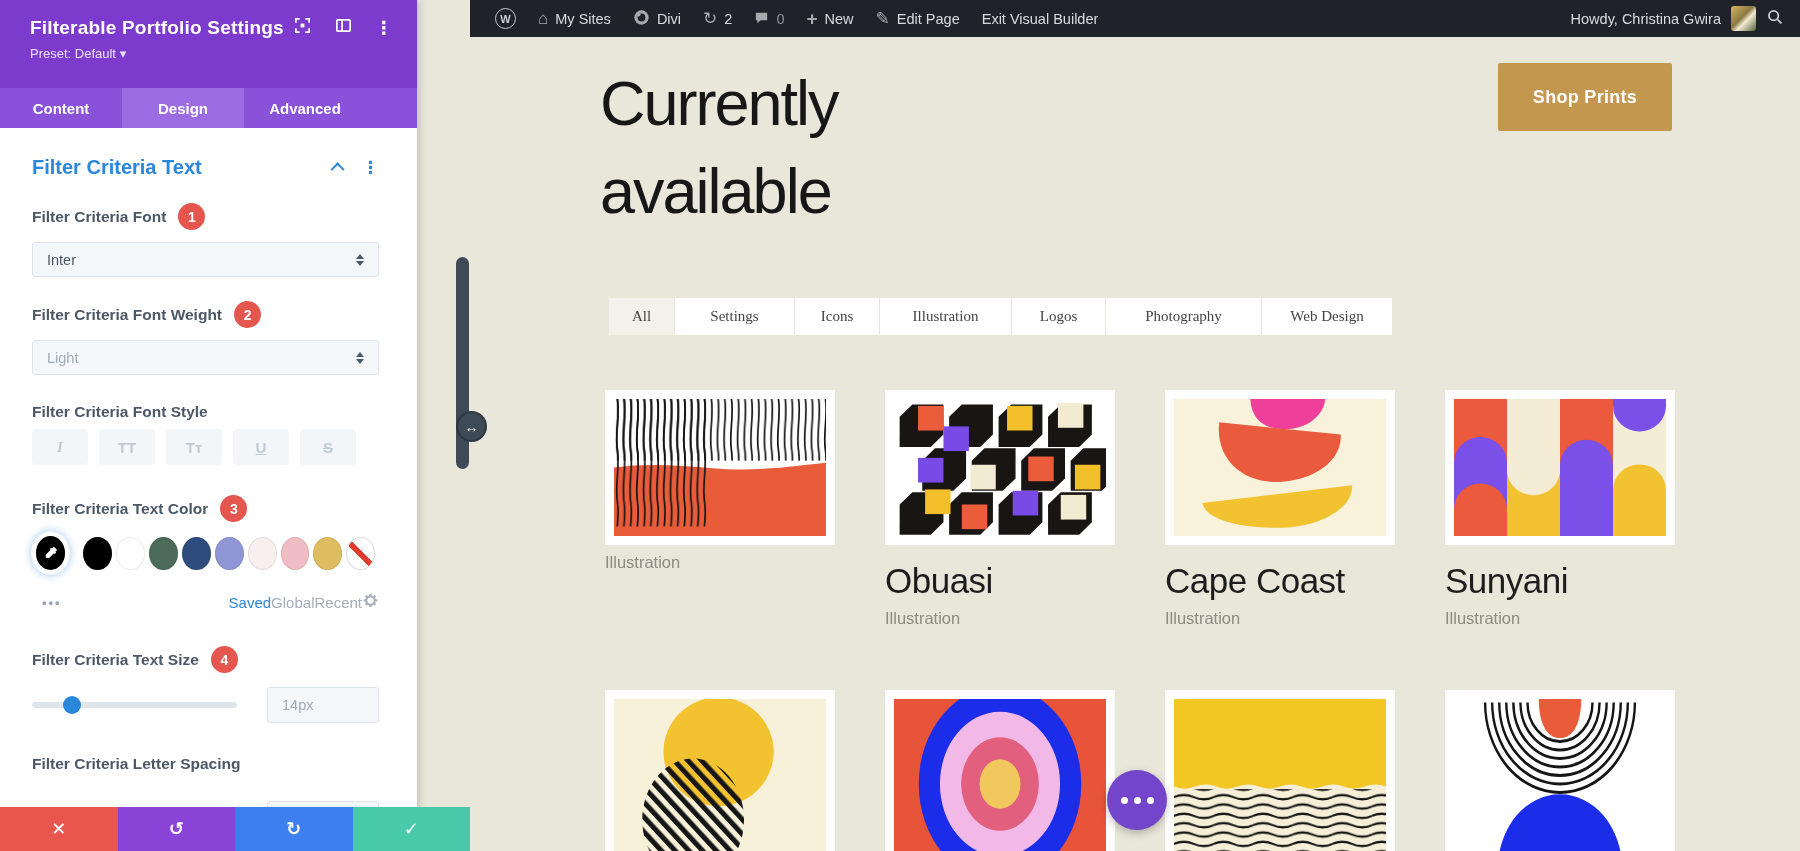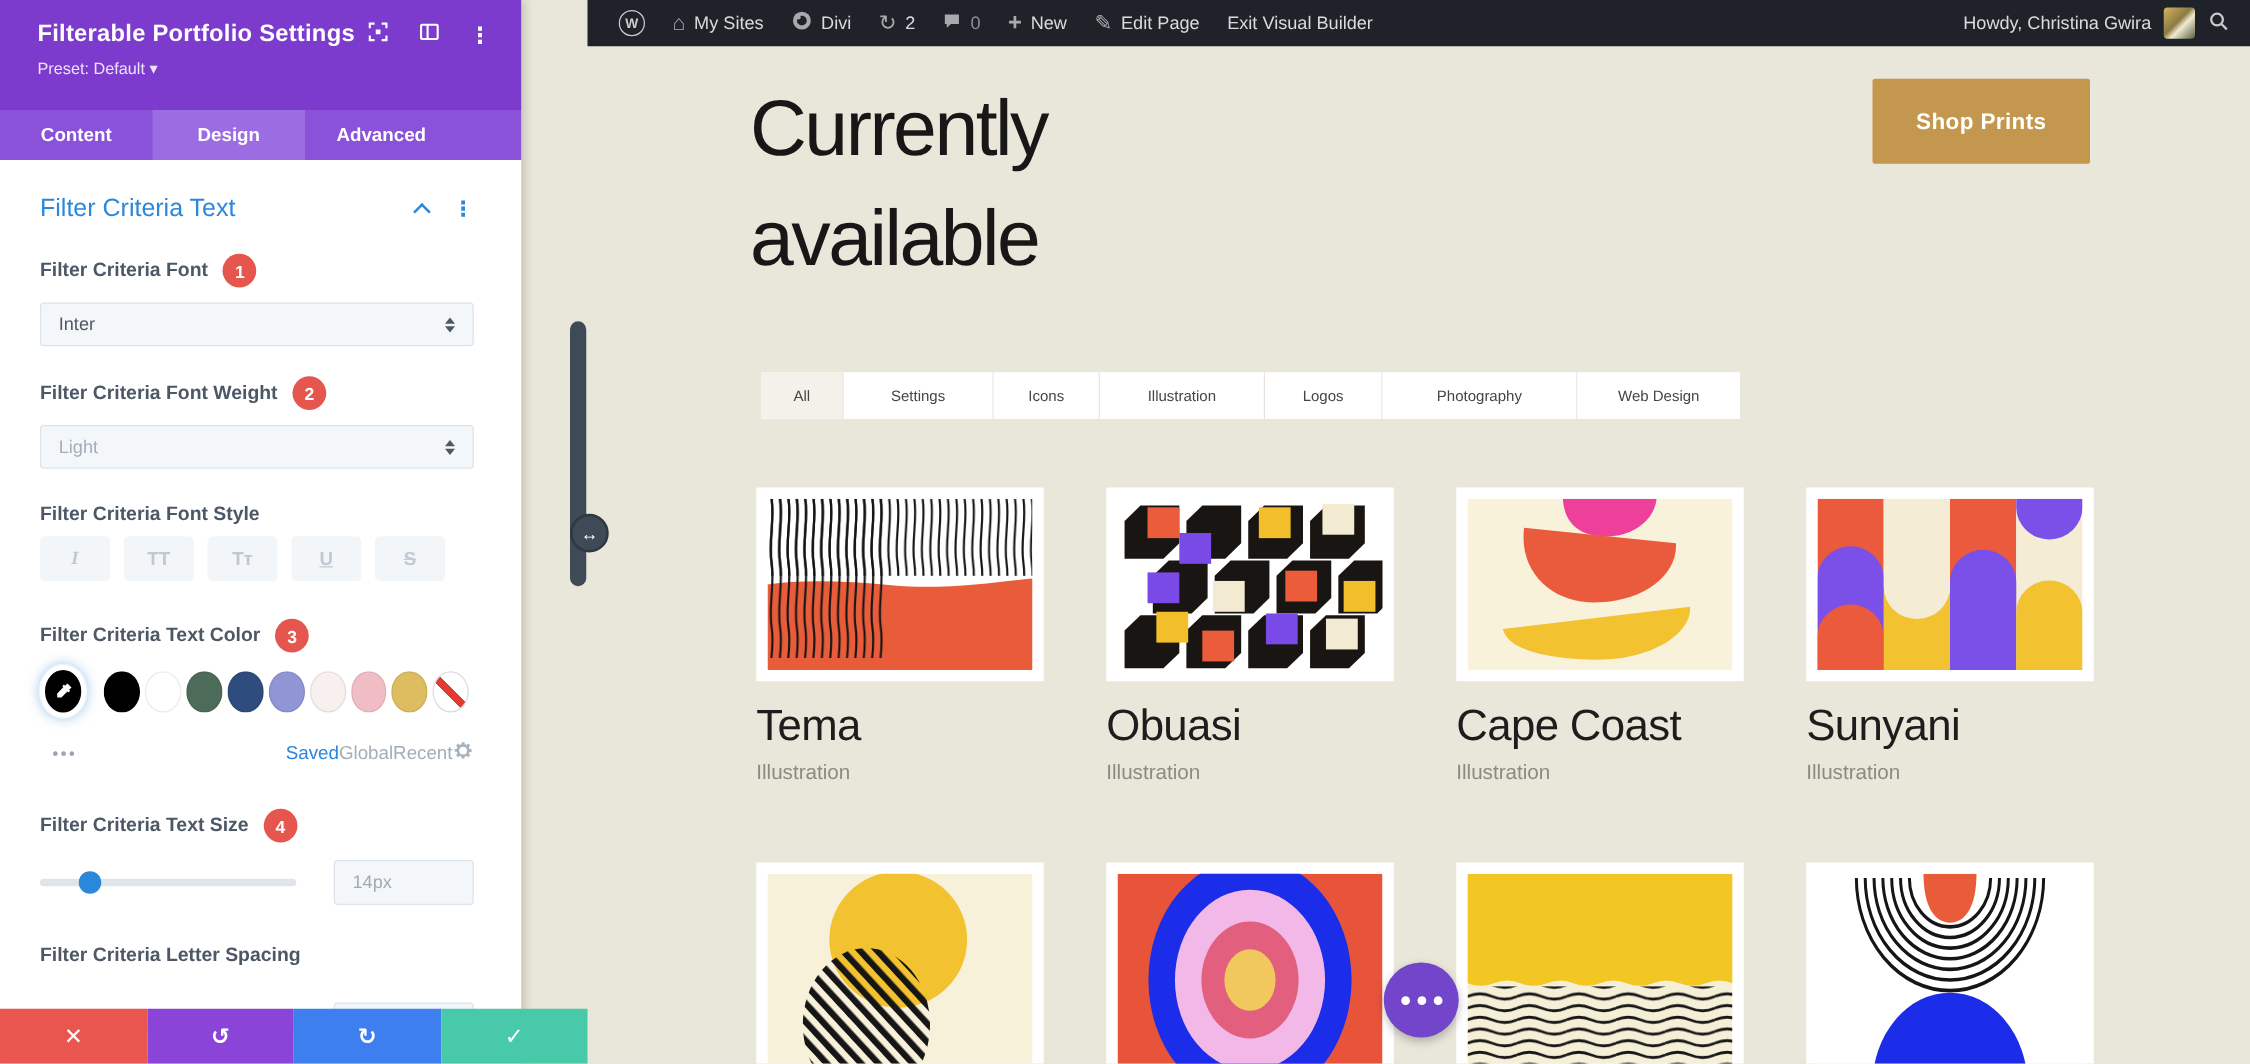--- a/index.html
+++ b/index.html
@@ -28,21 +28,21 @@
   .p-title { font-size:19px; font-weight:bold; letter-spacing:.2px; }
   .p-hicons { margin-left:auto; display:flex; align-items:center; gap:22px; }
   .p-hicons .kebab { font-size:18px; font-weight:bold; color:#fff; }
   .p-preset { margin-top:7px; font-size:13px; color:rgba(255,255,255,.85); }
   .p-tabs { display:flex; height:40px; background:#8a52d8; }
   .p-tab { width:122px; display:flex; align-items:center; justify-content:center;
            color:#fff; font-size:15px; font-weight:bold; cursor:pointer; }
   .p-tab.active { background:#9b6ce2; }
   .p-body { padding:28px 38px 0 32px; }
   .sec-head { display:flex; align-items:center; margin-bottom:24px; }
-  .sec-title { color:#2b87da; font-size:20px; font-weight:400; }
+  .sec-title { color:#2b87da; font-size:20px; font-weight:700; }
   .sec-icons { margin-left:auto; display:flex; align-items:center; gap:18px; }
   .chev-up { width:10px; height:10px; border-left:2.5px solid #2b87da; border-top:2.5px solid #2b87da;
              transform:rotate(45deg) translateY(2px); }
   .sec-icons .kebab { color:#2b87da; font-size:17px; font-weight:bold; }
   .f-label-row { display:flex; align-items:center; margin-top:24px; margin-bottom:12px; }
   .f-label { font-size:15.5px; font-weight:bold; color:#4c5866; }
   .badge { width:27px; height:27px; border-radius:50%; background:#e4564e; color:#fff; font-size:14px;
            font-weight:bold; display:flex; align-items:center; justify-content:center; margin-left:12px; }
   .dd { height:35px; background:#f4f7fa; border:1px solid #dde3ea; border-radius:3px;
         display:flex; align-items:center; padding:0 14px; font-size:14.5px; color:#4c5866; cursor:pointer; }
@@ -85,22 +85,22 @@
             font-size:14px; z-index:13; cursor:ew-resize; border:2px solid #2e3742; }
 
   
   #preview { position:absolute; left:470px; top:37px; width:1330px; height:814px; background:#e9e6da; overflow:hidden; }
   .hero-title { position:absolute; left:130px; top:22px; font-size:63px; line-height:88px; font-weight:300;
                 color:#171717; letter-spacing:-2px; white-space:pre-line; width:560px; }
   .shop-btn { position:absolute; left:1028px; top:26px; width:174px; height:68px; background:#c3984e;
               color:#fff; font-size:18px; font-weight:bold; display:flex; align-items:center; justify-content:center;
               border-radius:2px; cursor:pointer; letter-spacing:.3px; }
   .filterbar { position:absolute; left:139px; top:261px; height:37px; display:flex; background:#fff; }
-  .filter-cell { display:flex; align-items:center; justify-content:center; font-size:12px; color:#454545;
-                 border-right:1px solid #e7e5de; cursor:pointer; background:#fff; }
+  .filter-cell { display:flex; align-items:center; justify-content:center; font-size:15px; color:#454545;
+                 border-right:1px solid #e7e5de; cursor:pointer; background:#fff;font-family:Liberation Serif, serif; }
   .filter-cell:last-child { border-right:none; }
   .filter-cell.active { background:#f3f1ea; }
   .tile { position:absolute; width:230px; }
   .tile-img { width:230px; background:#fff; padding:9px; cursor:pointer; }
   .tile-img svg { display:block; width:212px; }
   .row1 .tile-img svg { height:137px; }
   .row2 .tile-img svg { height:170px; }
   .tile h3 { margin-top:16px; font-size:35px; font-weight:300; color:#1d1d1d; letter-spacing:-.5px; }
   .tile .cat { margin-top:8px; font-size:16.5px; color:#8b8b80; }
   .dots-btn { position:absolute; left:637px; top:733px; width:60px; height:60px; border-radius:50%;
@@ -191,21 +191,20 @@
               <path d="M4.7,0 C8.4,25 1,50 4.7,75 C8.4,100 1,125 4.7,150 C8.4,175 1,200 4.7,200" stroke="#151515" stroke-width="2.4" fill="none"></path>
             </pattern>
           </defs>
           <rect width="300" height="200" fill="#fff"></rect>
           <path d="M0,100 C40,94 90,96 140,101 C200,107 260,97 300,93 L300,200 L0,200 Z" fill="#e85c3a"></path>
           <rect width="300" height="90" fill="url(#pv1)"></rect>
           <rect width="132" height="186" fill="url(#pv1)"></rect>
         </svg>
       </div>
       <figcaption>
-        <h3>Tema</h3>
         <div class="cat">Illustration</div>
       </figcaption>
     </figure>
 
     <figure class="tile row1" style="left:415px;top:353px">
       <div class="tile-img">
         <svg viewBox="0 0 300 200" preserveAspectRatio="none">
           <defs>
               <path id="ob" d="M0,18 L18,0 H62 V44 L44,62 H0 Z" fill="#191512"></path>
             </defs>

